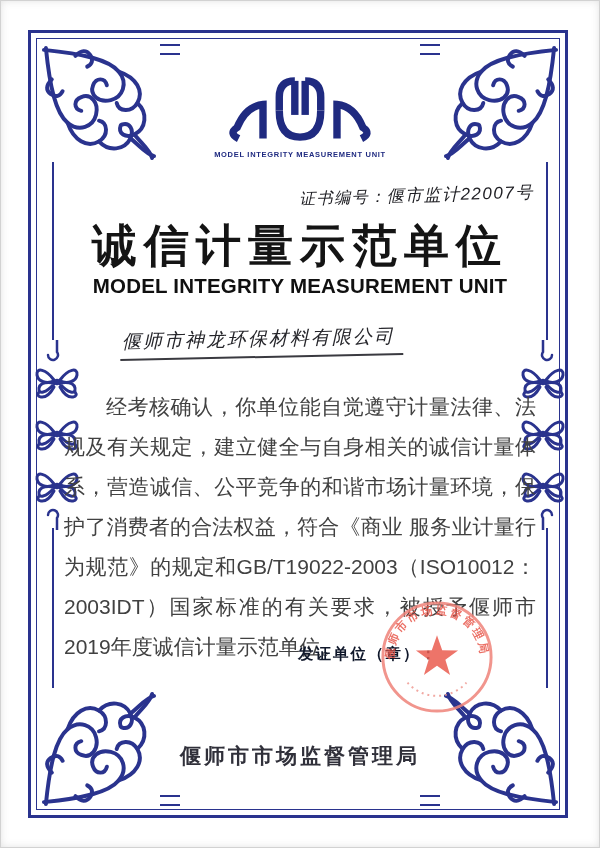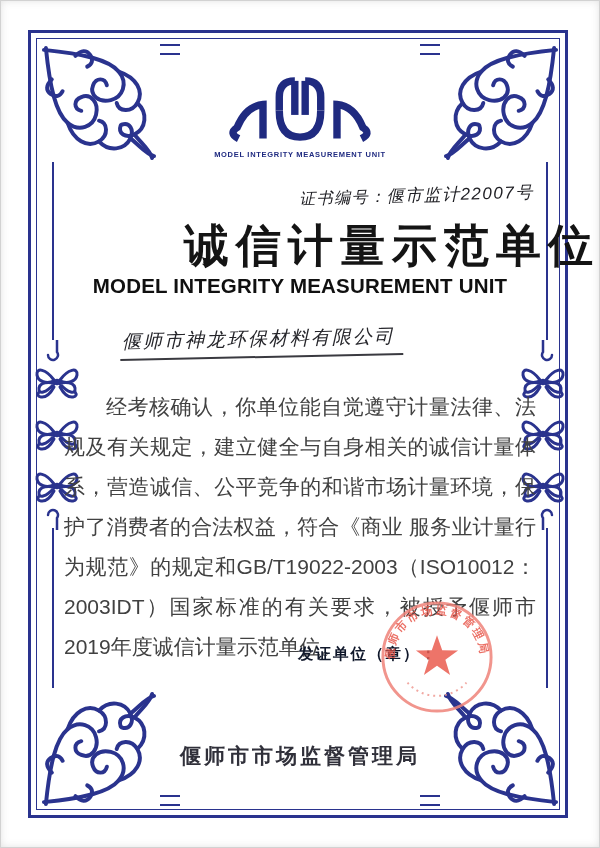--- a/index.html
+++ b/index.html
@@ -39,21 +39,21 @@
   
   .cert-no{
     position:absolute; right:66px; top:184px;
     font-size:16px; color:#1d1d22; letter-spacing:1.5px;
     font-style:italic; transform:rotate(-1.6deg);
   }
   .cert-no .val{ font-size:17px; }
 
   
   .title-cn{
-    position:absolute; left:0; top:216px; width:600px; text-align:right;
+    position:absolute; left:0; top:216px; width:600px; text-align:center;
     font-family:"Liberation Serif","DejaVu Serif",serif;
     font-size:45px; font-weight:900; color:#141414; letter-spacing:7px;
   }
   .title-en{
     position:absolute; left:0; top:274px; width:600px; text-align:center;
     font-size:20.5px; font-weight:800; color:#101010; letter-spacing:.2px;
   }
 
   
   .company{

